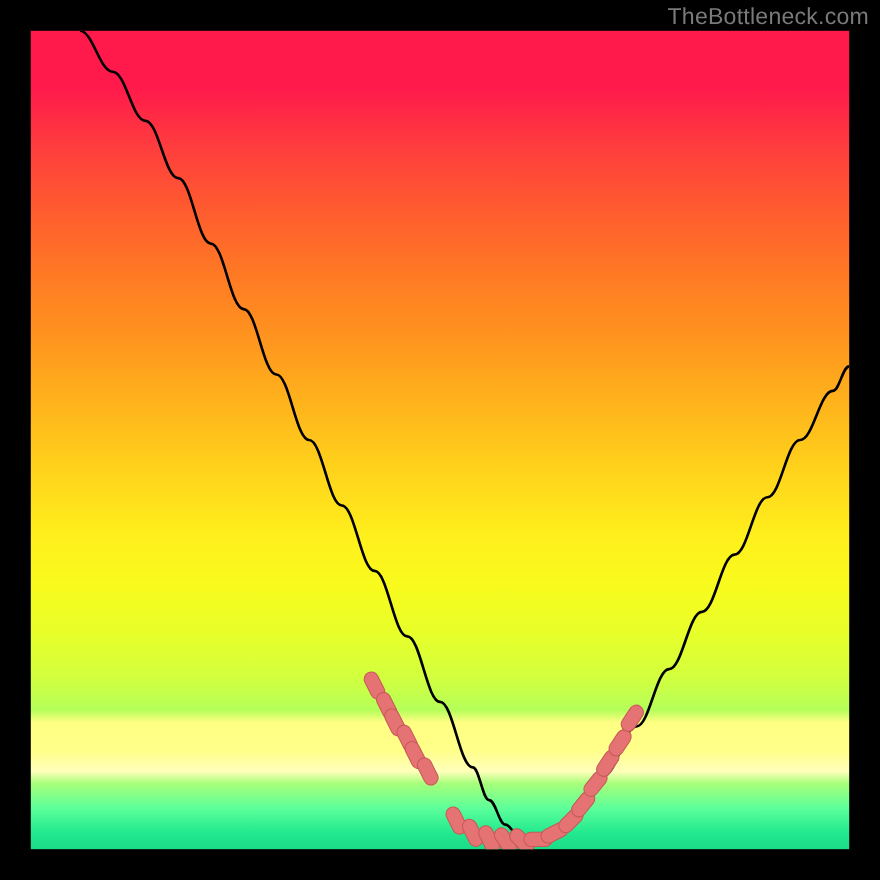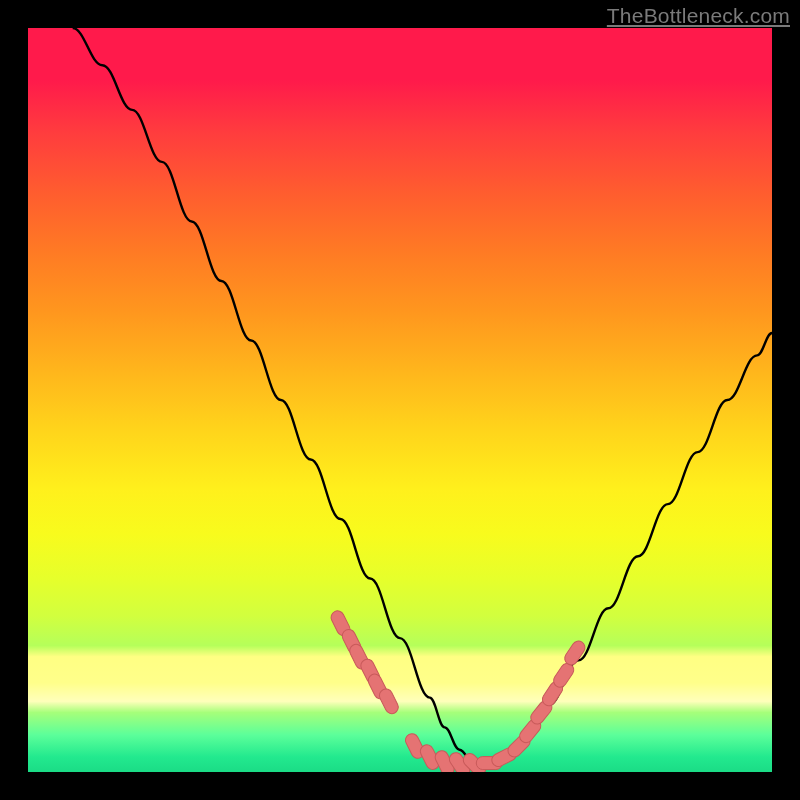--- a/index.html
+++ b/index.html
@@ -48,21 +48,20 @@
   }
   .watermark {
     position: absolute;
     top: 4px;
     right: 10px;
     color: #7a7a7a;
     font-size: 21px;
     font-weight: 500;
     letter-spacing: 0.2px;
     user-select: none;
-    text-decoration: underline;
   }
   svg.overlay {
     position: absolute;
     left: 0;
     top: 0;
     width: 744px;
     height: 744px;
   }
 </style>
 </head>

